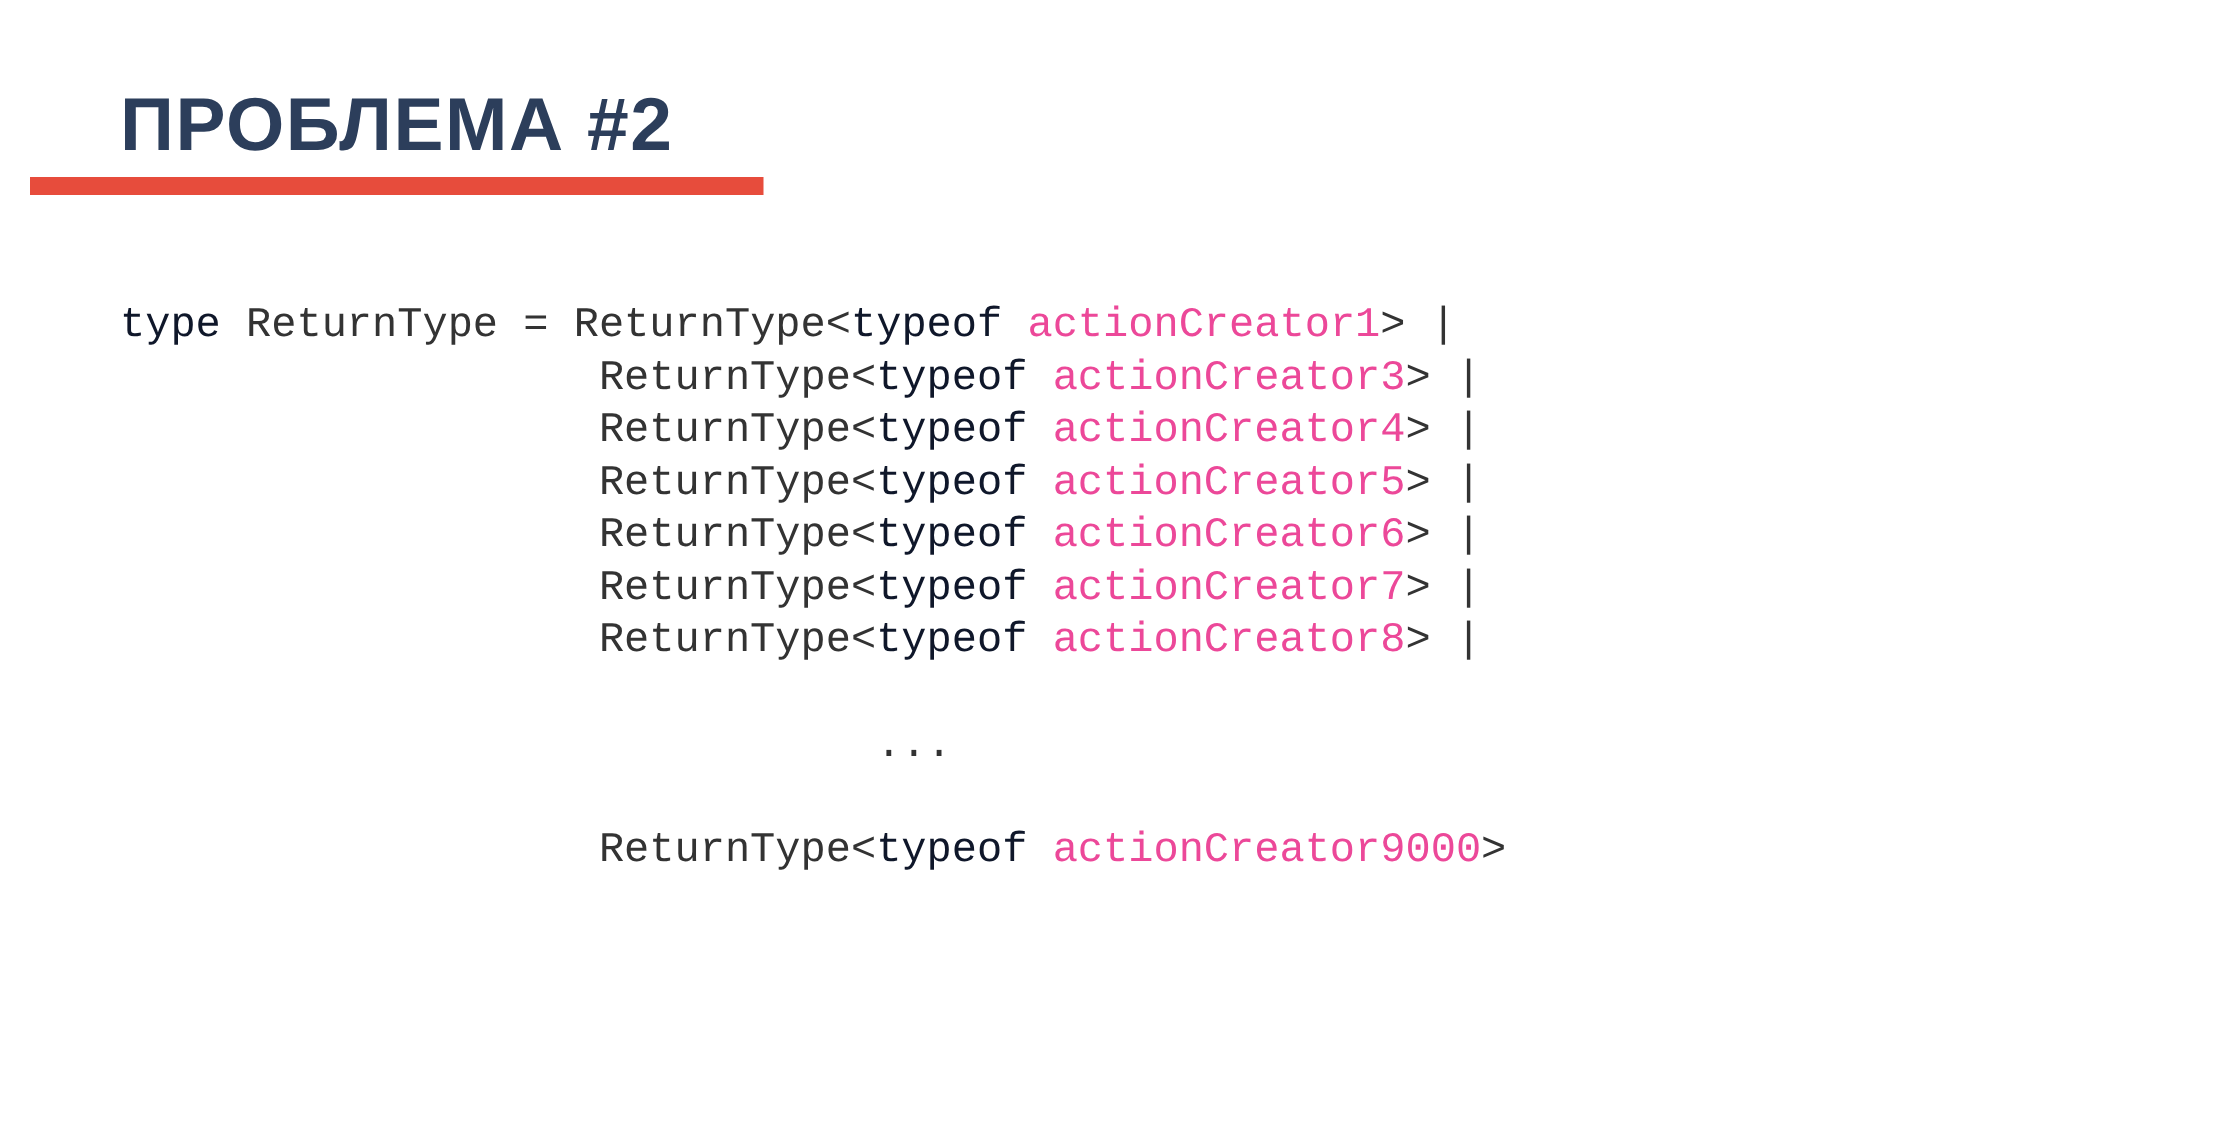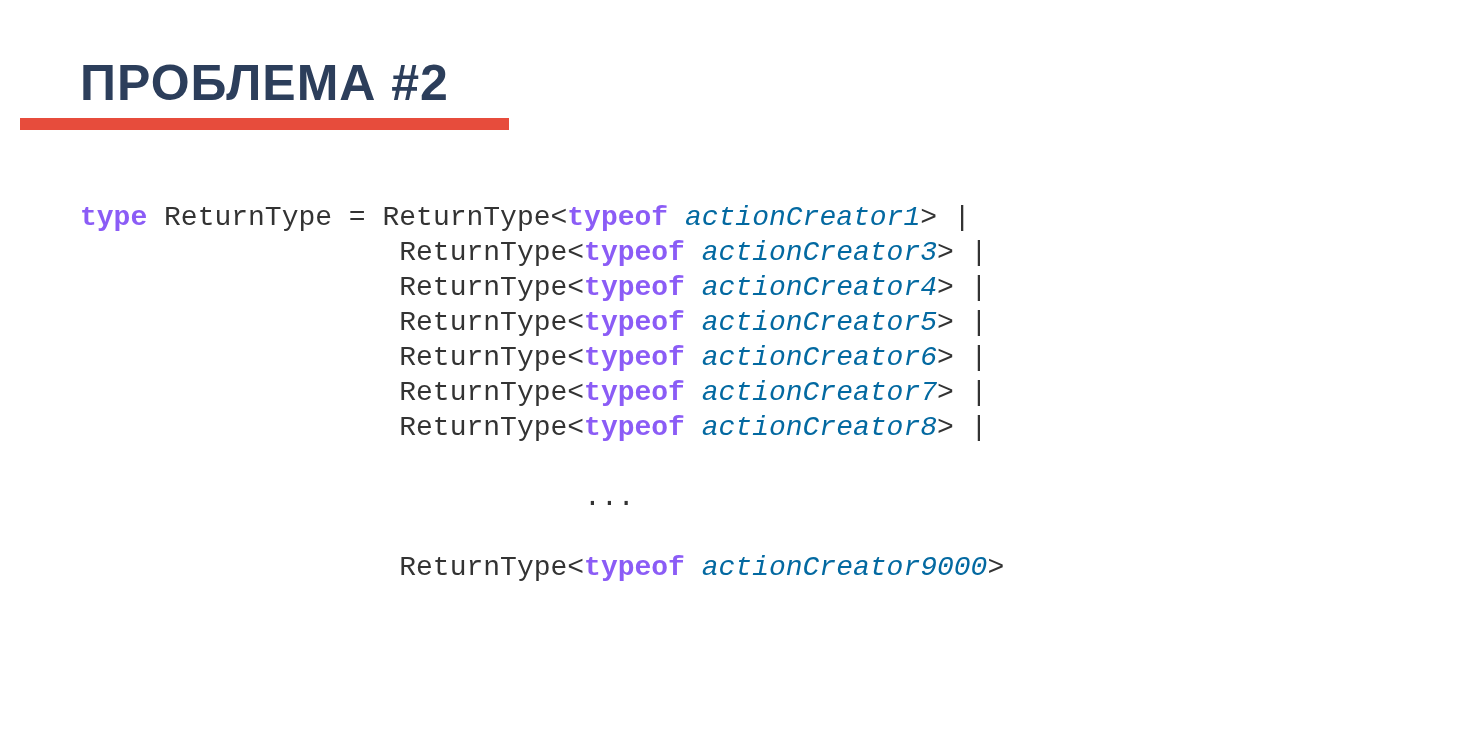--- a/index.html
+++ b/index.html
@@ -39,22 +39,22 @@
   .code {
     position: absolute;
     left: 80px;
     top: 200px;
     font-family: "Menlo", "Consolas", "Courier New", monospace;
     font-size: 28px;
     line-height: 1.25;
     white-space: pre;
     color: #333;
   }
-  .kw { color: #8b5cf6; font-weight: bold; }
-  .it { font-style: italic; color: #0369a1; }
+  .kw { color: #0f172a; font-weight: normal; }
+  .it { color: #ec4899; }
 </style>
 </head>
 <body>
 
 <div class="slide">
   <div class="title-wrap">
     <div class="title">ПРОБЛЕМА #2</div>
     <div class="underline"></div>
   </div>
 

